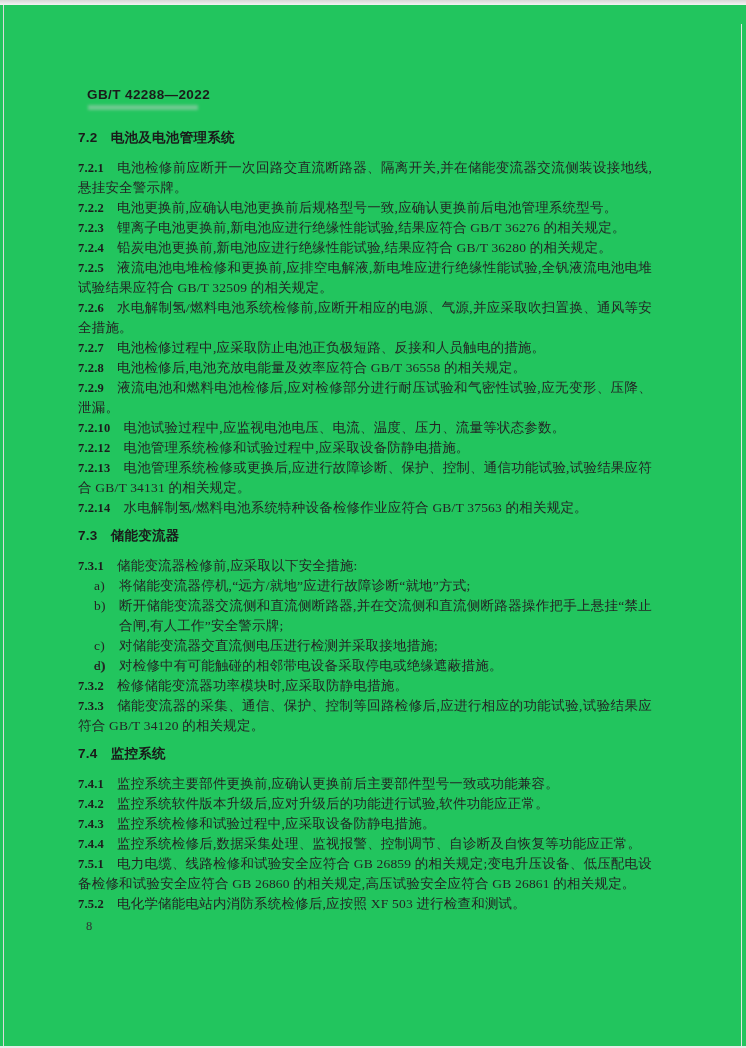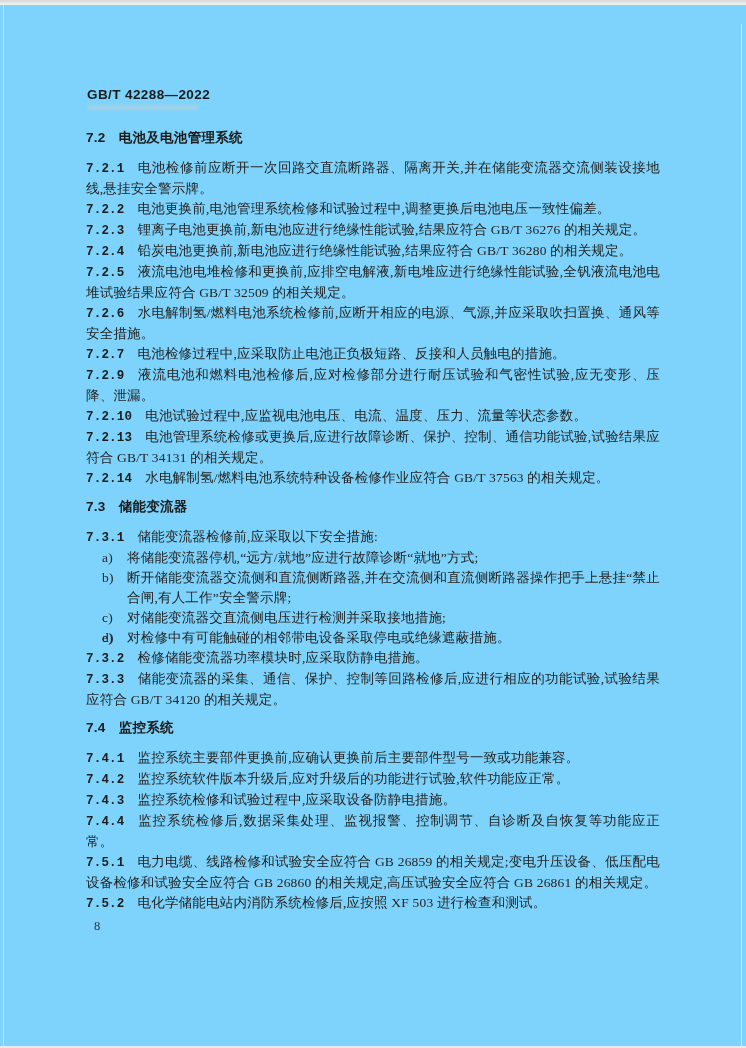--- a/index.html
+++ b/index.html
@@ -1,54 +1,54 @@
 <!DOCTYPE html>
 <html><head>
 <meta charset="utf-8">
 <style>
   html,body { margin:0; padding:0; background:#f0f0f0; }
   .page {
     position:relative;
     width:746px; height:1048px;
-    background:#7dd3fc;
+    background:#22c55e;
     overflow:hidden;
     font-family:"Liberation Serif","DejaVu Serif",serif;
     color:#222;
   }
   
   .edge-top    { position:absolute; top:0; left:0; right:0; height:5px;
                  background:linear-gradient(#d6d7d7,#f3f3f3); }
   .edge-left   { position:absolute; top:5px; bottom:0; left:3px; width:1px; background:#dadada; }
   .edge-right  { position:absolute; top:24px; bottom:0; right:4px; width:1px; background:#e3e3e3; }
   .edge-bottom { position:absolute; left:0; right:0; bottom:0; height:2px; background:#e9e9e9; }
   .header-smudge { position:absolute; left:88px; top:105px; width:110px; height:5px;
                  background:#cfcfcf; opacity:.45; filter:blur(1.6px); }
 
   .doc-header {
     position:absolute; left:87px; top:87px;
     font-family:"Liberation Sans","DejaVu Sans",sans-serif;
     font-weight:700; font-size:13.5px; letter-spacing:.4px; color:#1b1b1b;
   }
 
-  .content { position:absolute; left:86px; top:128px; width:574px; }
+  .content { position:absolute; left:78px; top:128px; width:574px; }
 
   .section-heading {
     font-family:"Liberation Sans","DejaVu Sans",sans-serif;
     font-weight:700; font-size:13.5px; line-height:20px; color:#1a1a1a;
     margin:8px 0 10px 0; letter-spacing:.3px;
   }
   .section-heading:first-child { margin-top:0; }
   .section-heading .sec-num { margin-right:13px; }
 
   .clause {
     margin:0; font-size:13.5px; line-height:20px;
     text-align:justify; letter-spacing:.2px; color:#242424;
   }
   .clause-num {
-    font-family:Liberation Mono, monospace;
+    font-family:Liberation Serif, serif;
     font-weight:700; font-size:12.5px; margin-right:13px; letter-spacing:.2px; color:#1c1c1c;
   }
   .list-item {
     position:relative; padding-left:41px; margin:0;
     font-size:13.5px; line-height:20px; text-align:justify; letter-spacing:.2px; color:#242424;
   }
   .list-label { position:absolute; left:16px; top:0; }
 
   .page-number {
     margin:5px 0 0 8px; font-size:12.5px; color:#333;
@@ -62,28 +62,30 @@
   <div class="edge-left"></div>
   <div class="edge-right"></div>
   <div class="edge-bottom"></div>
   <div class="header-smudge"></div>
 
   <div class="doc-header">GB/T 42288—2022</div>
 
   <div class="content">
       <div class="section-heading"><span class="sec-num">7.2</span><span>电池及电池管理系统</span></div>
       <p class="clause"><span class="clause-num">7.2.1</span><span>电池检修前应断开一次回路交直流断路器、隔离开关,并在储能变流器交流侧装设接地线,悬挂安全警示牌。</span></p>
-      <p class="clause"><span class="clause-num">7.2.2</span><span>电池更换前,电池管理系统检修和试验过程中,调整更换后电池电压一致性偏差。</span></p>
+      <p class="clause"><span class="clause-num">7.2.2</span><span>电池更换前,应确认电池更换前后规格型号一致,应确认更换前后电池管理系统型号。</span></p>
       <p class="clause"><span class="clause-num">7.2.3</span><span>锂离子电池更换前,新电池应进行绝缘性能试验,结果应符合 GB/T 36276 的相关规定。</span></p>
       <p class="clause"><span class="clause-num">7.2.4</span><span>铅炭电池更换前,新电池应进行绝缘性能试验,结果应符合 GB/T 36280 的相关规定。</span></p>
       <p class="clause"><span class="clause-num">7.2.5</span><span>液流电池电堆检修和更换前,应排空电解液,新电堆应进行绝缘性能试验,全钒液流电池电堆试验结果应符合 GB/T 32509 的相关规定。</span></p>
       <p class="clause"><span class="clause-num">7.2.6</span><span>水电解制氢/燃料电池系统检修前,应断开相应的电源、气源,并应采取吹扫置换、通风等安全措施。</span></p>
       <p class="clause"><span class="clause-num">7.2.7</span><span>电池检修过程中,应采取防止电池正负极短路、反接和人员触电的措施。</span></p>
+      <p class="clause"><span class="clause-num">7.2.8</span><span>电池检修后,电池充放电能量及效率应符合 GB/T 36558 的相关规定。</span></p>
       <p class="clause"><span class="clause-num">7.2.9</span><span>液流电池和燃料电池检修后,应对检修部分进行耐压试验和气密性试验,应无变形、压降、泄漏。</span></p>
       <p class="clause"><span class="clause-num">7.2.10</span><span>电池试验过程中,应监视电池电压、电流、温度、压力、流量等状态参数。</span></p>
+      <p class="clause"><span class="clause-num">7.2.12</span><span>电池管理系统检修和试验过程中,应采取设备防静电措施。</span></p>
       <p class="clause"><span class="clause-num">7.2.13</span><span>电池管理系统检修或更换后,应进行故障诊断、保护、控制、通信功能试验,试验结果应符合 GB/T 34131 的相关规定。</span></p>
       <p class="clause"><span class="clause-num">7.2.14</span><span>水电解制氢/燃料电池系统特种设备检修作业应符合 GB/T 37563 的相关规定。</span></p>
       <div class="section-heading"><span class="sec-num">7.3</span><span>储能变流器</span></div>
       <p class="clause"><span class="clause-num">7.3.1</span><span>储能变流器检修前,应采取以下安全措施:</span></p>
       <div class="list-item"><span class="list-label">a)</span><span>将储能变流器停机,“远方/就地”应进行故障诊断“就地”方式;</span></div>
       <div class="list-item"><span class="list-label">b)</span><span>断开储能变流器交流侧和直流侧断路器,并在交流侧和直流侧断路器操作把手上悬挂“禁止合闸,有人工作”安全警示牌;</span></div>
       <div class="list-item"><span class="list-label">c)</span><span>对储能变流器交直流侧电压进行检测并采取接地措施;</span></div>
       <div class="list-item"><span class="list-label">d)</span></div>
       <div class="list-item"><span class="list-label">e)</span><span>对检修中有可能触碰的相邻带电设备采取停电或绝缘遮蔽措施。</span></div>
       <p class="clause"><span class="clause-num">7.3.2</span><span>检修储能变流器功率模块时,应采取防静电措施。</span></p>

